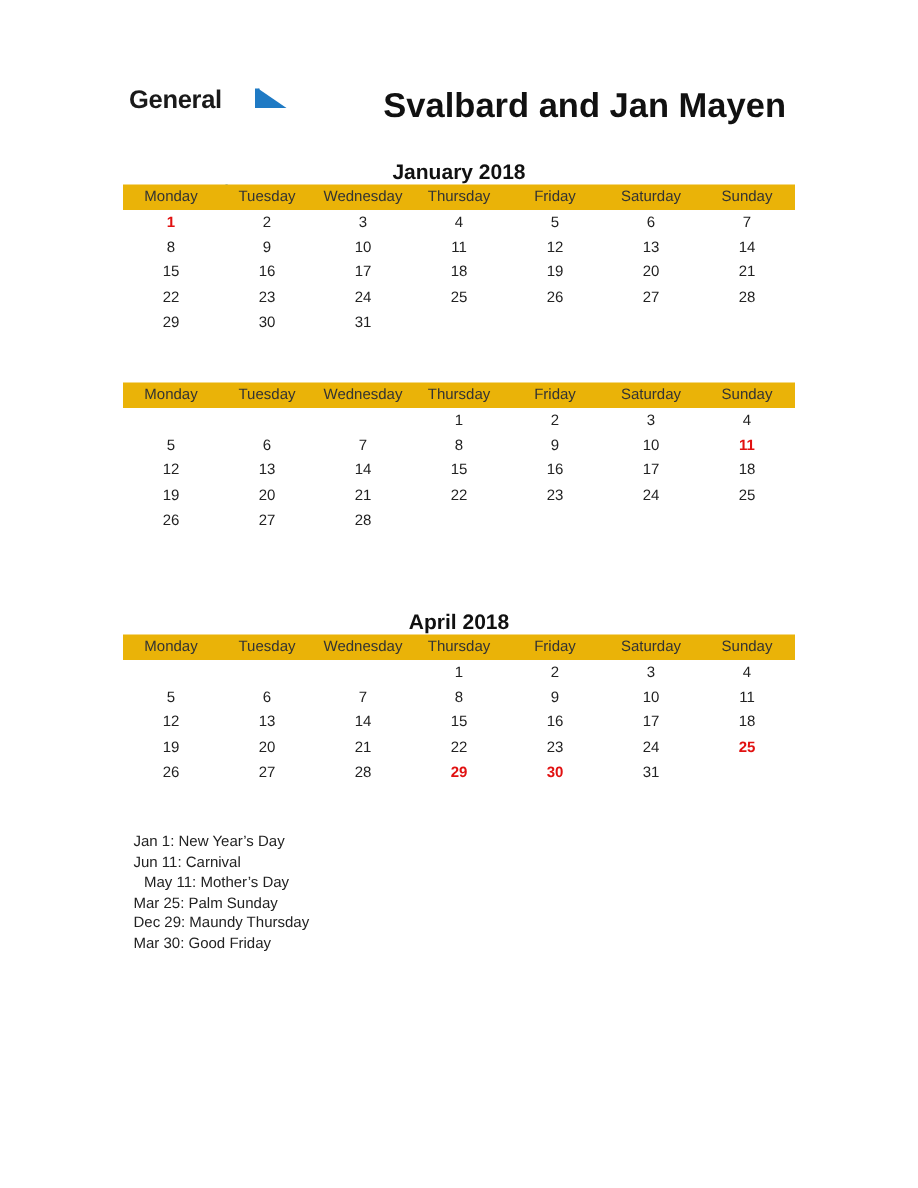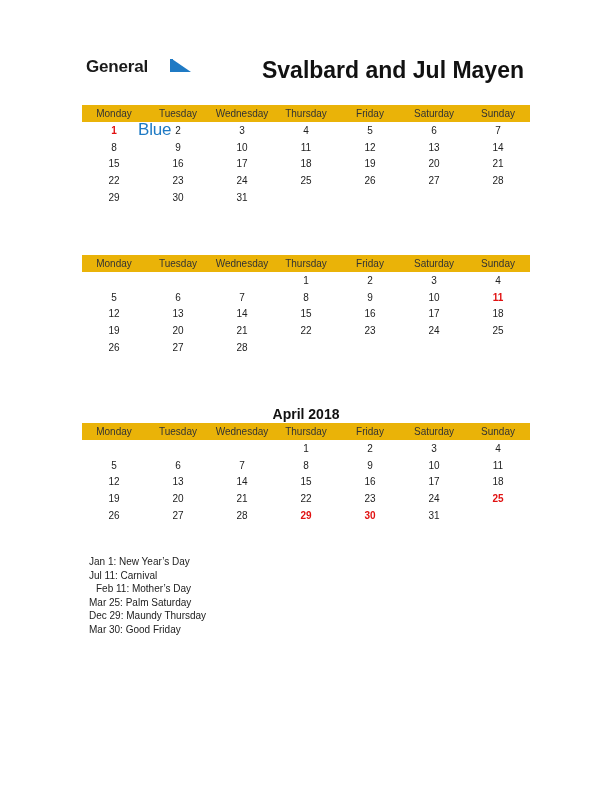--- a/index.html
+++ b/index.html
@@ -23,24 +23,25 @@
 </head>
 <body>
 
 <div class="logo">
   <span class="logo-general">General</span>
   <span class="logo-tri-bar"></span>
   <span class="logo-tri"></span>
   <span class="logo-blue">Blue</span>
 </div>
 
-<div class="country">Svalbard and Jul Mayen</div>
+<div class="country">Svalbard and Jan Mayen</div>
 
 <div id="months-container">
     <div class="month" style="top: 105px;">
+      <div class="month-title">January 2018</div>
       <div class="dow-row">
         <div class="dow">Monday</div>
         <div class="dow">Tuesday</div>
         <div class="dow">Wednesday</div>
         <div class="dow">Thursday</div>
         <div class="dow">Friday</div>
         <div class="dow">Saturday</div>
         <div class="dow">Sunday</div>
       </div>
       <div class="week">
@@ -199,18 +200,18 @@
         <div class="day holiday" style="color: rgb(225, 17, 17);">29</div>
         <div class="day holiday" style="color: rgb(225, 17, 17);">30</div>
         <div class="day">31</div>
         <div class="day"></div>
       </div>
     </div>
   </div>
 
 <div class="holidays" id="holiday-list">
     <div class="holiday-item">Jan 1: New Year’s Day</div>
-    <div class="holiday-item">Jul 11: Carnival</div>
-    <div class="holiday-item indent">Feb 11: Mother’s Day</div>
-    <div class="holiday-item">Mar 25: Palm Saturday</div>
+    <div class="holiday-item">Jun 11: Carnival</div>
+    <div class="holiday-item indent">May 11: Mother’s Day</div>
+    <div class="holiday-item">Mar 25: Palm Sunday</div>
     <div class="holiday-item">Dec 29: Maundy Thursday</div>
     <div class="holiday-item">Mar 30: Good Friday</div>
   </div>
 
 </body></html>

